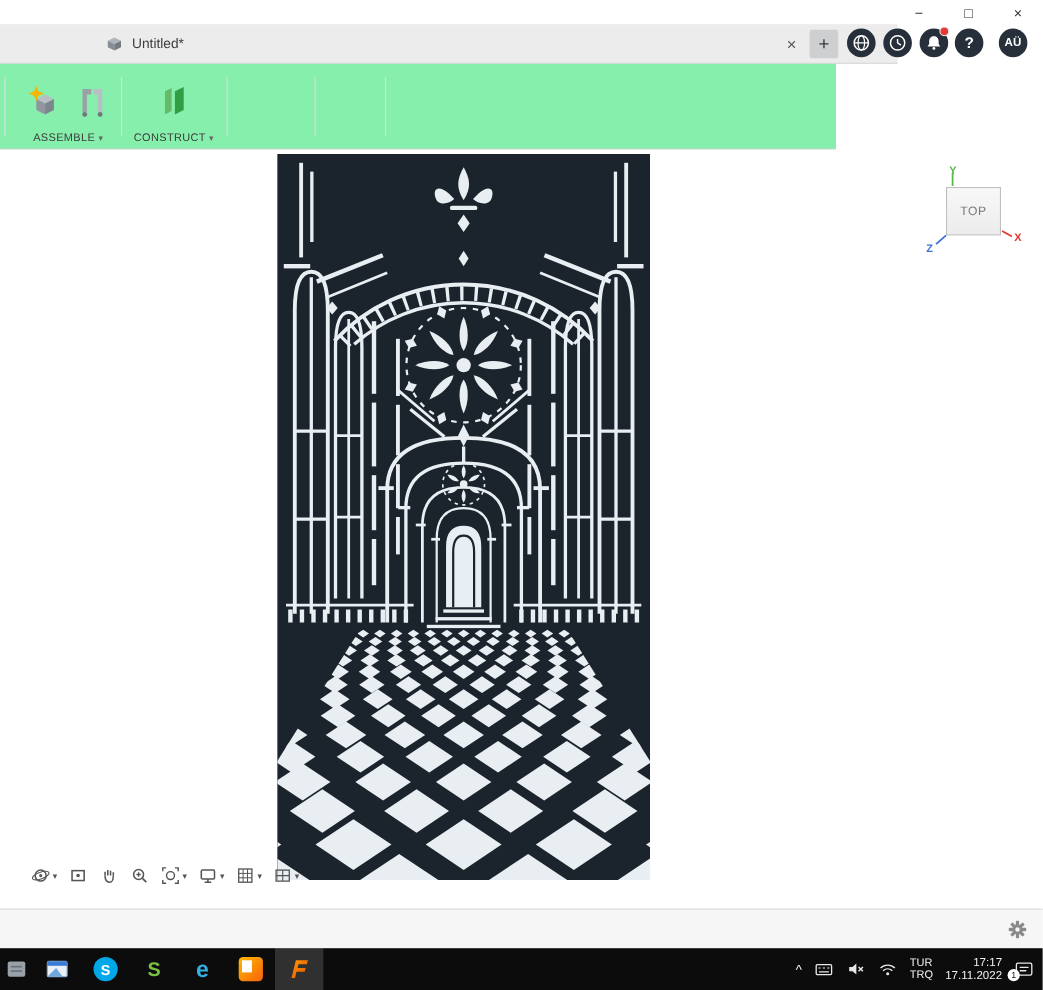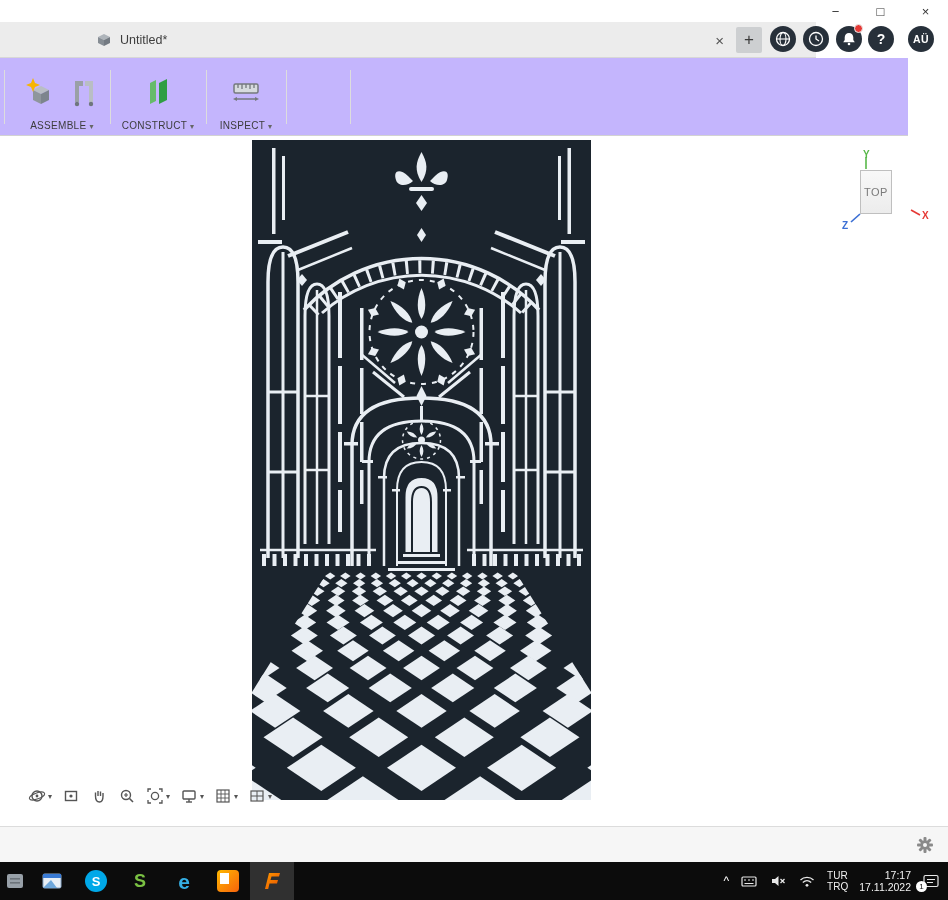--- a/index.html
+++ b/index.html
@@ -24,38 +24,38 @@
     border-radius:2px;display:flex;align-items:center;justify-content:center;
     font-size:17px;color:#3a3a3a}
   .tb-circle{position:absolute;top:4px;width:26px;height:26px;border-radius:50%;
     background:#27303a;display:flex;align-items:center;justify-content:center;color:#fff}
   .tb-circle.help{font-size:14px;font-weight:bold}
   .tb-circle.avatar{font-size:10.5px;font-weight:bold;letter-spacing:.3px}
   .bell-dot{position:absolute;right:-1px;top:-2px;width:9px;height:9px;border-radius:50%;
     background:#e53935;border:1.5px solid #ececec}
 
   
-  .toolbar{position:absolute;top:58px;left:0;width:908px;height:78px;background:#c4b5fd;
+  .toolbar{position:absolute;top:58px;left:0;width:760px;height:78px;background:#86efac;
     border-bottom:1px solid #d2d2d2}
   .tool-group{position:absolute;top:0;height:78px;padding-top:18px;text-align:center}
   .icon-row{display:flex;justify-content:center;align-items:center;gap:12px}
   .tool-label{position:absolute;bottom:5px;left:0;right:0;font-size:10px;color:#3c3c3c;
     letter-spacing:.3px;white-space:nowrap}
   .tool-caret{font-size:8px;color:#666}
   .sep{position:absolute;top:12px;height:54px;width:1px;background:#ddd}
   .select-tile{width:34px;height:34px;margin:0 auto;background:#cfe4f7;display:flex;
     align-items:center;justify-content:center}
 
   
   .canvas{position:absolute;top:136px;left:0;width:948px;height:690px;background:#fff}
   .panel{position:absolute;left:252px;top:4px;width:339px;height:660px}
 
   
   .viewcube{position:absolute;left:838px;top:12px;width:100px;height:92px}
-  .vc-face{position:absolute;left:22px;top:22px;width:32px;height:44px;
+  .vc-face{position:absolute;left:22px;top:22px;width:50px;height:44px;
     background:linear-gradient(#f8f8f8,#ececec);border:1px solid #bfbfbf;
     display:flex;align-items:center;justify-content:center;font-size:11px;color:#7a7a7a;
     letter-spacing:.5px}
   .vc-axes{position:absolute;left:0;top:0}
 
   
   .navbar{position:absolute;left:28px;top:649px;height:22px;display:flex;
     align-items:center;gap:10px}
   .nav-item{display:flex;align-items:center;gap:2px}
   .nav-caret{font-size:8px;color:#555}
@@ -166,35 +166,20 @@
         <polygon points="17,7 25,3 25,24 17,28" fill="#2f9e44"></polygon>
       </svg>
     </div>
     <div class="tool-label">
       <span>CONSTRUCT</span>
       <span class="tool-caret">▾</span>
     </div>
   </div>
   <div class="sep" style="left:206px"></div>
 
-  <div class="tool-group" style="left:210px;width:72px">
-    <div class="icon-row">
-      <svg width="32" height="32" viewBox="0 0 32 32">
-        <rect x="4" y="8" width="24" height="9" rx="1.5" fill="#d7dbde" stroke="#75797d" stroke-width="1.5"></rect>
-        <path d="M8,8 v4 M12,8 v5 M16,8 v4 M20,8 v5 M24,8 v4" stroke="#75797d" stroke-width="1.3" fill="none"></path>
-        <path d="M5,23 h22" stroke="#75797d" stroke-width="1.5"></path>
-        <polygon points="3,23 7,21 7,25" fill="#75797d"></polygon>
-        <polygon points="29,23 25,21 25,25" fill="#75797d"></polygon>
-      </svg>
-    </div>
-    <div class="tool-label">
-      <span>INSPECT</span>
-      <span class="tool-caret">▾</span>
-    </div>
-  </div>
   <div class="sep" style="left:286px"></div>
 
   <div class="sep" style="left:350px"></div>
 
 </div>
 
 <div class="canvas">
 
   <div class="panel">
     <svg width="339" height="660" viewBox="0 0 339 660">

